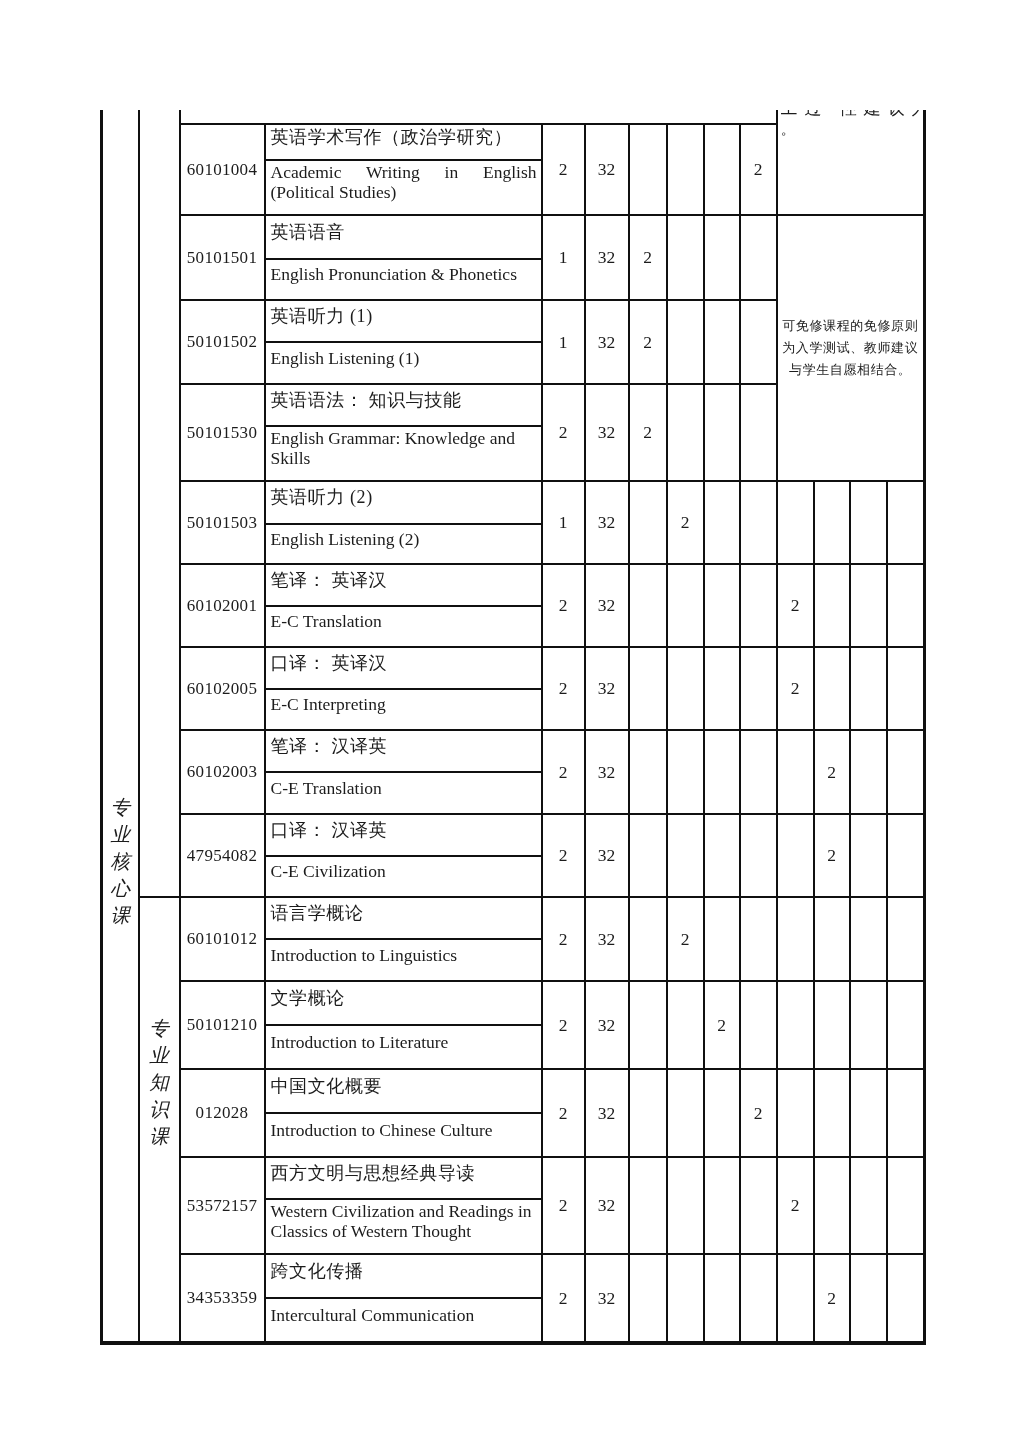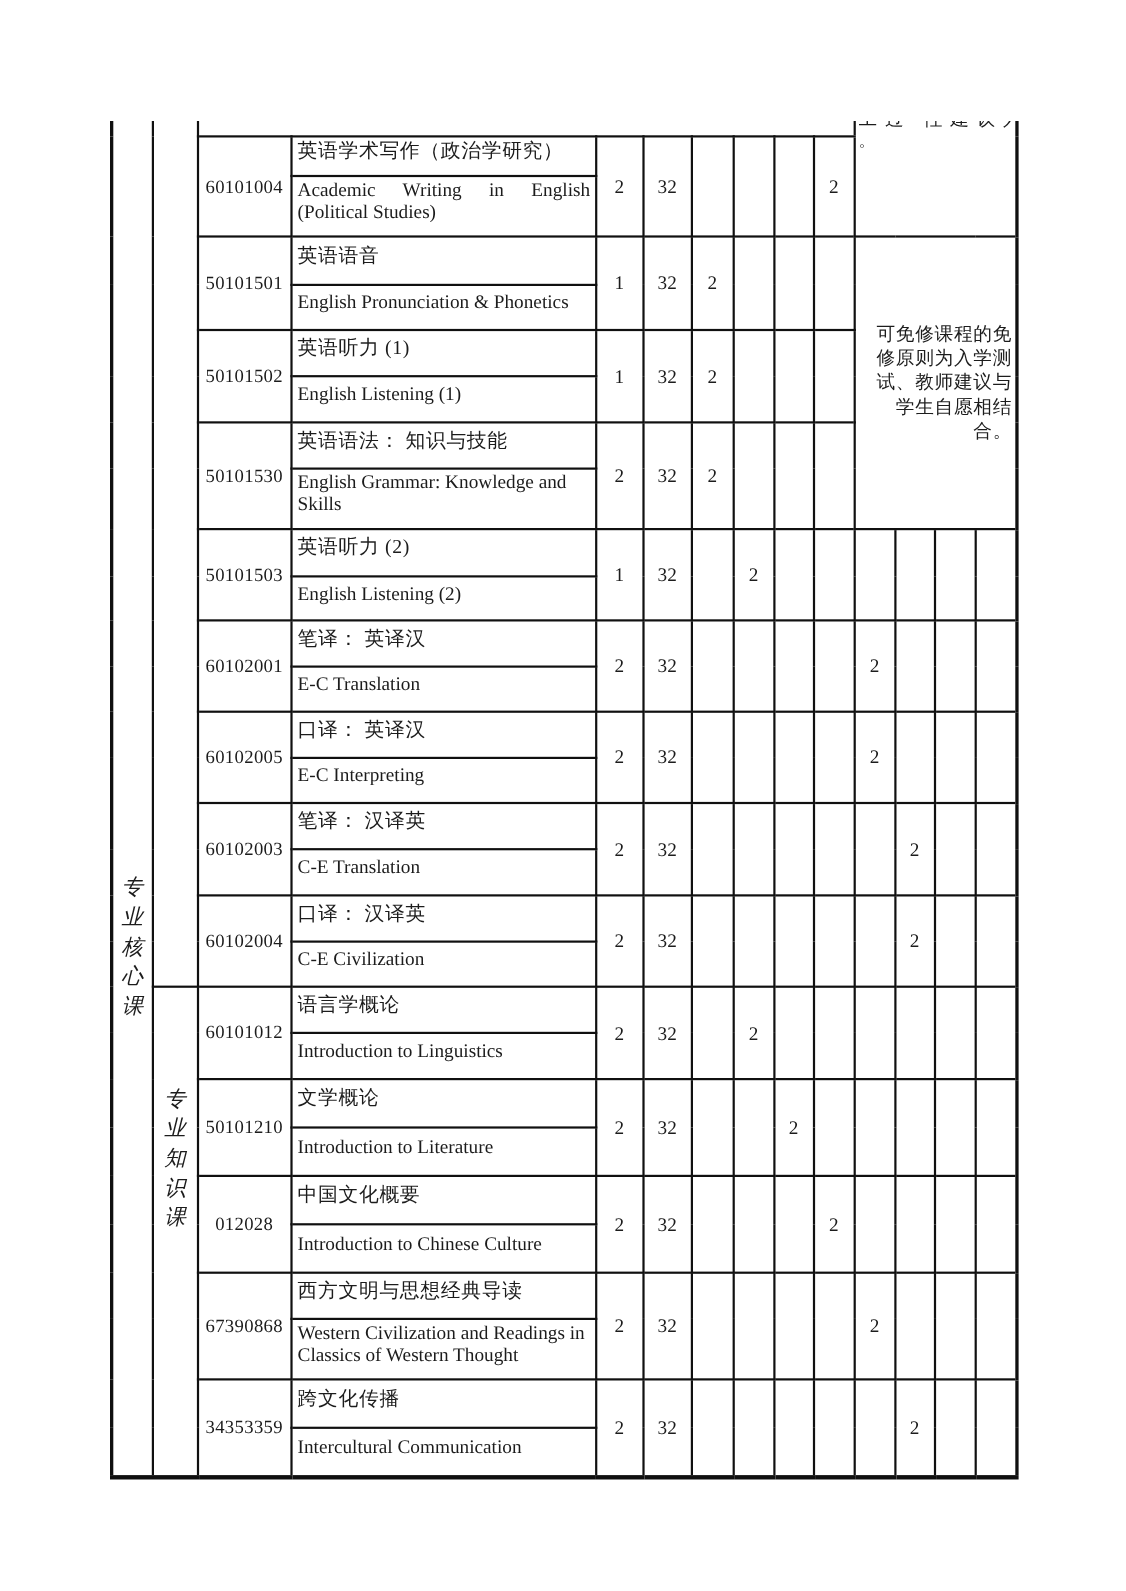--- a/index.html
+++ b/index.html
@@ -8,21 +8,21 @@
   .table-wrap{position:absolute;left:100px;top:110px;}
   table.grid{border-collapse:collapse;table-layout:fixed;width:825px;}
   td{border:2px solid #101010;padding:0;font-size:17px;color:#1c1c1c;
      text-align:center;vertical-align:middle;overflow:hidden;}
   td.code{font-size:17px;letter-spacing:.3px;}
   td.name{text-align:left;padding:1px 4px 12px 5px;line-height:20px;}
   td.zh{font-size:18px;letter-spacing:.6px;}
   td.en{font-size:17.5px;}
   td.just{text-align:justify;text-justify:inter-word;}
   td.num{font-size:17.5px;}
-  td.note{font-size:17px;text-align:right;line-height:22px;padding:2px 3px;letter-spacing:.6px;}
+  td.note{font-size:13px;text-align:center;line-height:22px;padding:2px 3px;letter-spacing:.6px;}
   td.notetop{vertical-align:top;text-align:left;padding:0 3px;}
   .frag{height:10px;overflow:hidden;}
   .frag span{display:block;margin-top:-11px;font-size:17px;line-height:20px;
              letter-spacing:7px;white-space:nowrap;}
   .period{font-size:15px;line-height:15px;margin-top:2px;text-align:left;}
   td.cat{vertical-align:top;}
   .cat-text{width:22px;margin:0 auto;font-size:19.5px;line-height:27px;
             text-align:center;word-break:break-all;font-style:italic;}
   
   td.no-top{border-top:none;}
@@ -192,40 +192,40 @@
   <td rowspan="2" class="num"></td>
   <td rowspan="2" class="num">2</td>
   <td rowspan="2" class="num"></td>
   <td rowspan="2" class="num br"></td>
 </tr>
 <tr style="height:42px">
             <td class="name en">C-E Translation</td>
           </tr>
 
 <tr style="height:42px">
-  <td rowspan="2" class="code">60102004</td>
+  <td rowspan="2" class="code">47954082</td>
   <td class="name zh">口译： 汉译英</td>
   <td rowspan="2" class="num">2</td>
   <td rowspan="2" class="num">32</td>
   <td rowspan="2" class="num"></td>
   <td rowspan="2" class="num"></td>
   <td rowspan="2" class="num"></td>
   <td rowspan="2" class="num"></td>
   <td rowspan="2" class="num"></td>
   <td rowspan="2" class="num">2</td>
   <td rowspan="2" class="num"></td>
   <td rowspan="2" class="num br"></td>
 </tr>
 <tr style="height:41px">
             <td class="name en">C-E Civilization</td>
           </tr>
 
 <tr style="height:42px">
   <td rowspan="10" class="cat bb">
-    <div class="cat-text" style="margin-top:88px">专业知识课</div>
+    <div class="cat-text" style="margin-top:117px">专业知识课</div>
   </td>
   <td rowspan="2" class="code">60101012</td>
   <td class="name zh">语言学概论</td>
   <td rowspan="2" class="num">2</td>
   <td rowspan="2" class="num">32</td>
   <td rowspan="2" class="num"></td>
   <td rowspan="2" class="num">2</td>
   <td rowspan="2" class="num"></td>
   <td rowspan="2" class="num"></td>
   <td rowspan="2" class="num"></td>
@@ -267,21 +267,21 @@
   <td rowspan="2" class="num"></td>
   <td rowspan="2" class="num"></td>
   <td rowspan="2" class="num"></td>
   <td rowspan="2" class="num br"></td>
 </tr>
 <tr style="height:44px">
             <td class="name en">Introduction to Chinese Culture</td>
           </tr>
 
 <tr style="height:42px">
-  <td rowspan="2" class="code">67390868</td>
+  <td rowspan="2" class="code">53572157</td>
   <td class="name zh">西方文明与思想经典导读</td>
   <td rowspan="2" class="num">2</td>
   <td rowspan="2" class="num">32</td>
   <td rowspan="2" class="num"></td>
   <td rowspan="2" class="num"></td>
   <td rowspan="2" class="num"></td>
   <td rowspan="2" class="num"></td>
   <td rowspan="2" class="num">2</td>
   <td rowspan="2" class="num"></td>
   <td rowspan="2" class="num"></td>

